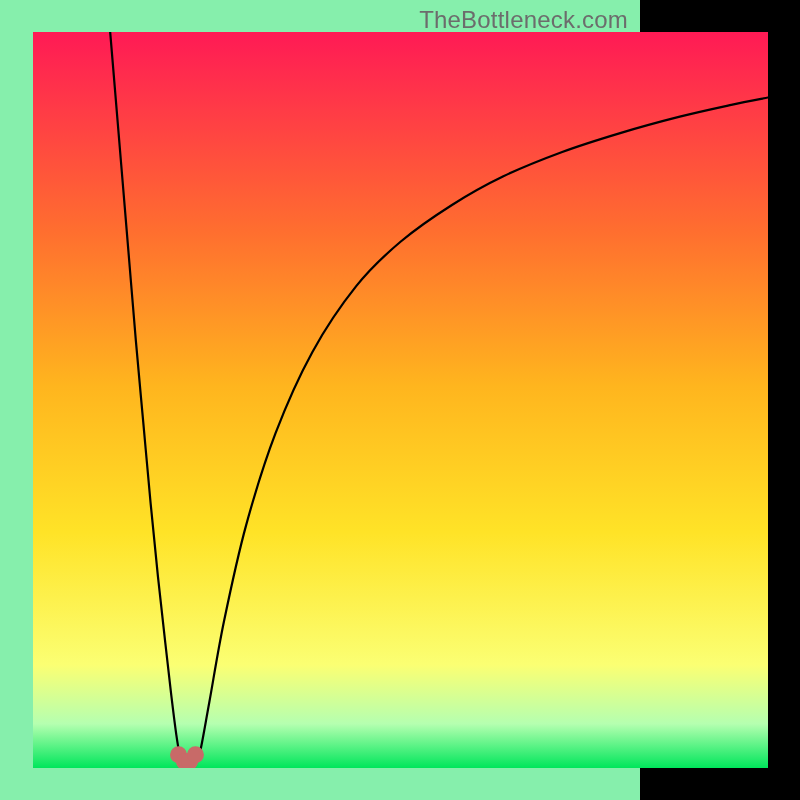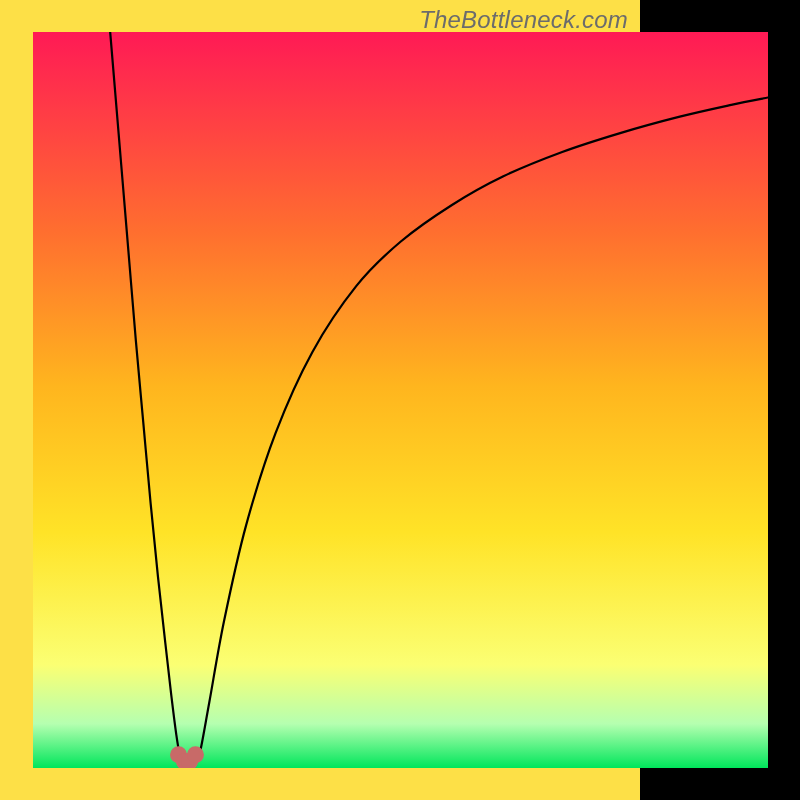--- a/index.html
+++ b/index.html
@@ -8,22 +8,21 @@
     width: 800px;
     height: 800px;
     overflow: hidden;
     background: #000;
     font-family: Arial, Helvetica, sans-serif;
   }
   .frame {
     position: absolute;
     left: 0; top: 0;
     width: 640px; height: 800px;
-    background: #fde047;
-    font-style: italic;
+    background: #86efac;
   }
   .plot-area {
     position: absolute;
     left: 33px;
     top: 32px;
     width: 735px;
     height: 736px;
     overflow: hidden;
   }
   .watermark {

